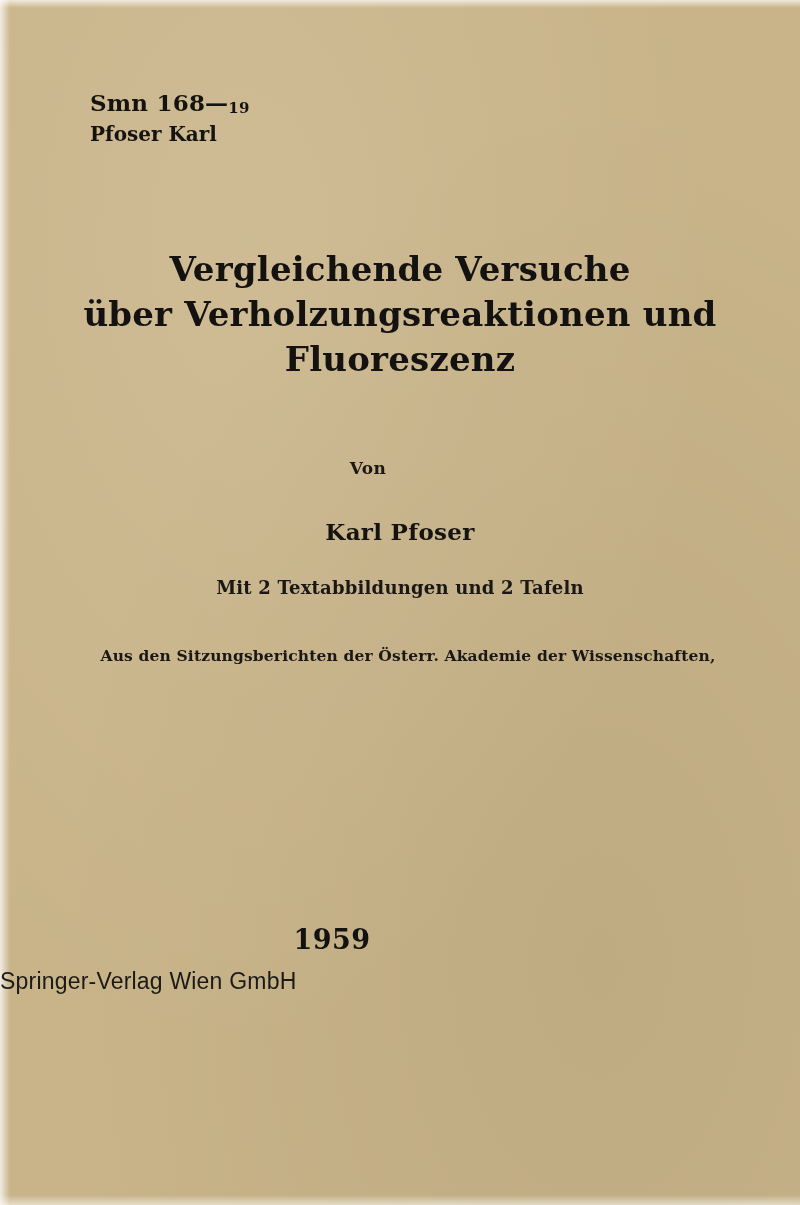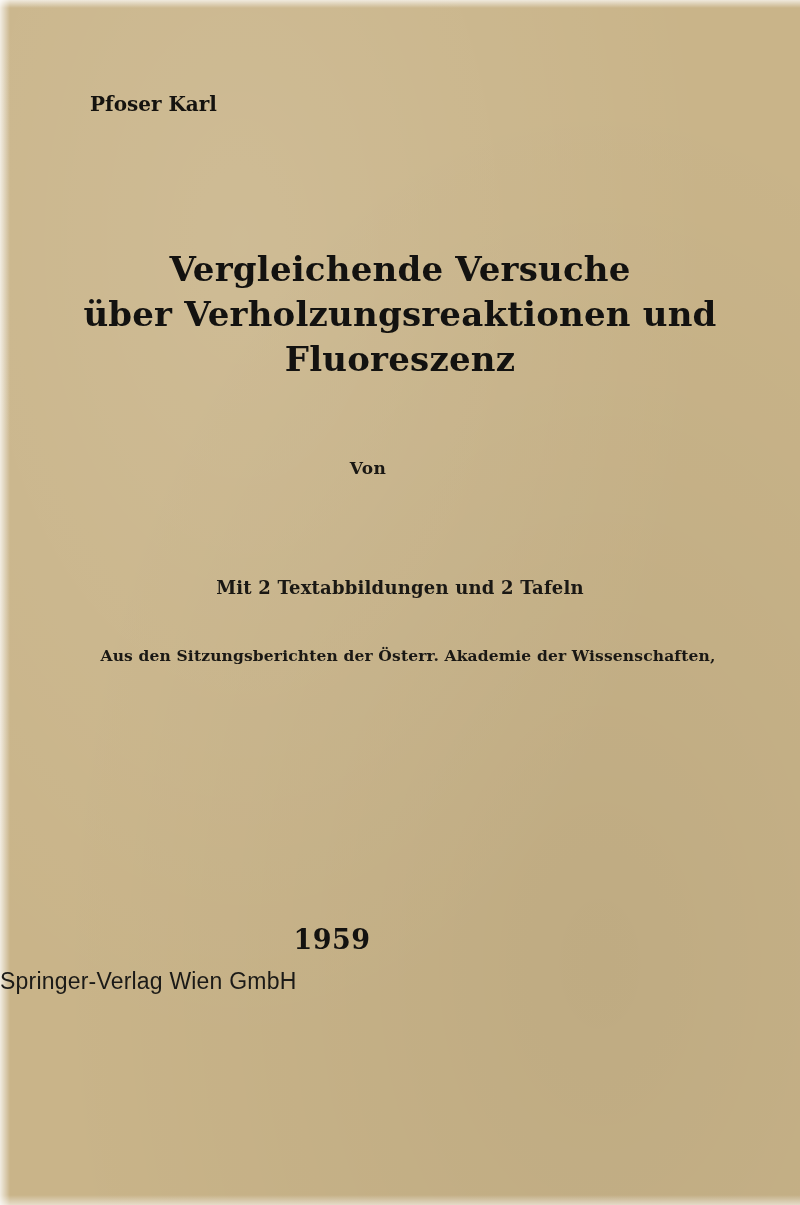--- a/index.html
+++ b/index.html
@@ -177,30 +177,32 @@
 <body>
 
 <div class="page">
   <div class="edge-left"></div>
   <div class="edge-top"></div>
   <div class="edge-bottom"></div>
 
   <div class="content">
 
     <div class="shelfmark">
+      <div class="shelfmark-line1"><span>Smn 168</span><span>—</span><span class="sub">19</span></div>
       <div class="shelfmark-line2">Pfoser Karl</div>
     </div>
 
     <div class="title-block">
       <div class="title-line">Vergleichende Versuche</div>
       <div class="title-line">über Verholzungsreaktionen und</div>
       <div class="title-line">Fluoreszenz</div>
     </div>
 
     <div class="byline-von">Von</div>
+    <div class="author">Karl Pfoser</div>
     <div class="figures-note">Mit 2 Textabbildungen und 2 Tafeln</div>
 
     <div class="source-block">
       <div>Aus den Sitzungsberichten der Österr. Akademie der Wissenschaften,</div>
     </div>
 
     <div class="year">1959</div>
     <div class="publisher">Springer-Verlag Wien GmbH</div>
 
   </div>

